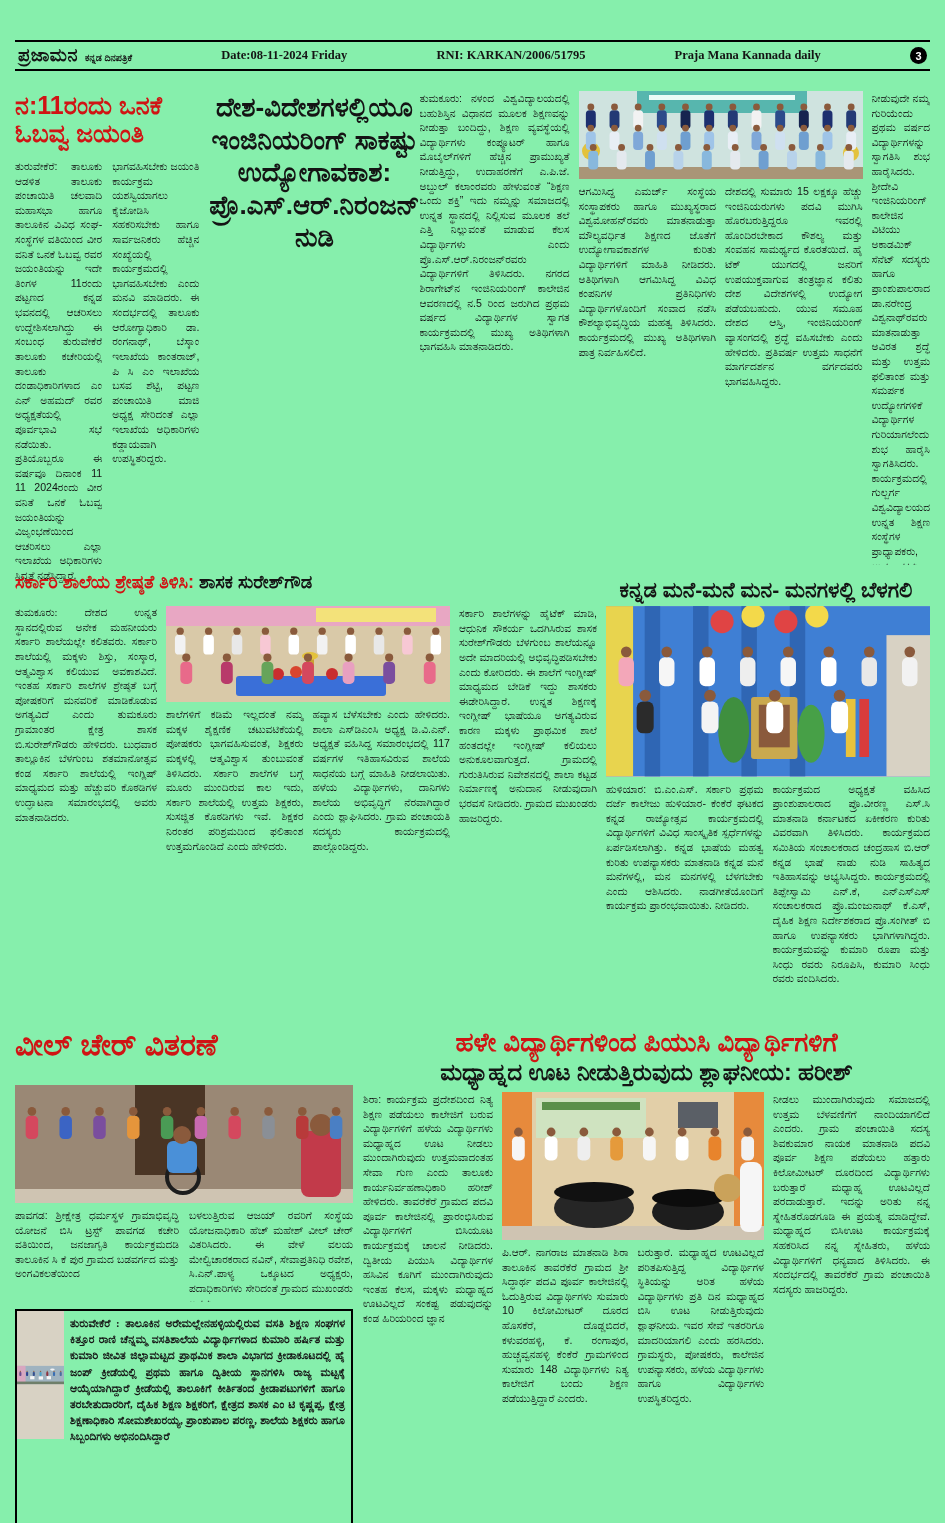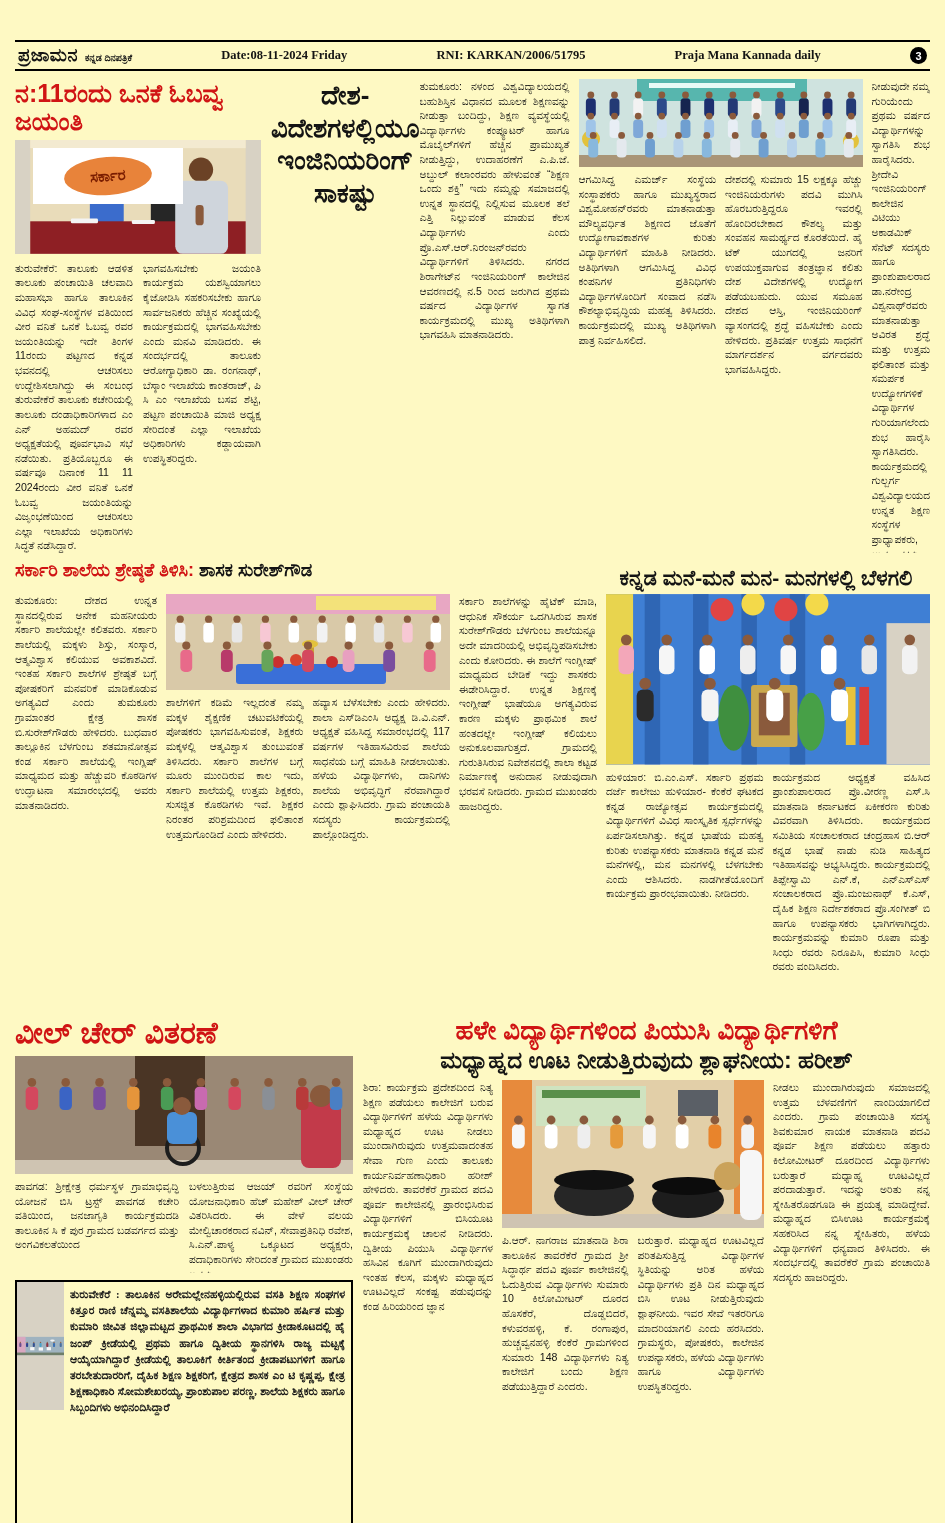--- a/index.html
+++ b/index.html
@@ -1,37 +1,37 @@
 <!DOCTYPE html>
 <html><head>
 <meta charset="utf-8">
 <style>
   html,body{margin:0;padding:0;background:#e8e8e8;}
-  .page{position:relative;width:945px;height:1523px;margin:0 auto;background:#fef9c3;
+  .page{position:relative;width:945px;height:1523px;margin:0 auto;background:#86efac;
         font-family:"Liberation Sans",sans-serif;color:#141414;box-sizing:border-box;
         padding:40px 15px 8px;overflow:hidden;}
   
   .masthead{display:flex;align-items:center;justify-content:space-between;
             border-top:2px solid #000;border-bottom:2px solid #000;height:27px;padding:0 3px;}
   .logo-wrap{display:flex;align-items:baseline;gap:7px;}
   .logo{font-weight:bold;font-size:18px;font-family:"Liberation Serif",serif;letter-spacing:.5px;}
   .logo-sub{font-size:9.5px;font-weight:bold;}
   .mast-item{font-size:12.5px;font-weight:bold;font-family:"Liberation Serif",serif;}
   .page-badge{width:17px;height:17px;border-radius:50%;background:#000;color:#fff;
               font-size:11px;display:flex;align-items:center;justify-content:center;font-weight:bold;}
   
   h2,h3{font-weight:bold;}
   .red{color:#d01414;}
   p.body{font-size:10.6px;line-height:1.38;text-align:justify;margin:0;overflow:hidden;}
   .cols{display:flex;gap:10px;}
   .cols p{flex:1;}
   .photo{position:relative;overflow:hidden;background:#d8d2c4;}
   .photo svg{display:block;width:100%;height:100%;}
   
-  .sec1{margin-top:8px;display:flex;gap:10px;height:474px;}
+  .sec1{margin-top:20px;display:flex;gap:10px;height:474px;}
   .s1-left{width:318px;display:flex;flex-direction:column;}
   .s1-left h2{font-size:25px;margin:1px 0 5px;line-height:1.1;}
   .photo-meeting{height:168px;}
   .sign{position:absolute;left:18px;top:8px;width:150px;height:56px;background:#fff;
         display:flex;align-items:center;justify-content:center;}
   .sign span{display:inline-block;background:#e8833a;color:#7a1d00;font-weight:bold;font-size:15px;
              border-radius:50%;padding:10px 26px;transform:rotate(-4deg);}
   .s1-left .cols{flex:1;margin-top:7px;}
   .s1-right{flex:1;display:flex;flex-direction:row;}
   .eng-head{text-align:center;font-size:26px;line-height:1.25;margin:0 0 7px;font-weight:bold;}
@@ -51,21 +51,21 @@
   .s2-photoblock{width:284px;display:flex;flex-direction:column;align-items:flex-end;}
   .photo-school{height:96px;}
   .s2-photoblock .cols{flex:1;margin-top:5px;gap:9px;}
   .s2-colmid{width:138px;}
   .s2-right{flex:1;display:flex;flex-direction:column;}
   .photo-flag{height:176px;}
   .s2-right .cols{flex:1;margin-top:5px;gap:9px;}
   
   .sec3{margin-top:9px;display:flex;gap:10px;height:512px;}
   .s3-left{width:338px;display:flex;flex-direction:column;}
-  .s3-left h2{font-size:30px;margin:0 0 5px;text-align:left;}
+  .s3-left h2{font-size:30px;margin:0 0 22px;text-align:left;}
   .photo-wheel{height:118px;}
   .s3-left .cols{height:94px;margin-top:5px;}
   .caption-box{border:2px solid #000;margin-top:7px;flex:1;display:flex;flex-direction:row;overflow:hidden;}
   .photo-sports{height:128px;}
   .caption-box p{padding:4px 6px;font-weight:bold;font-size:10.8px;line-height:1.5;
                  font-family:"Liberation Serif",serif;text-align:justify;margin:0;}
   .s3-right{flex:1;display:flex;flex-direction:column;}
   .s3-right .h-red{font-size:26px;text-align:center;margin:0;line-height:1.1;}
   .s3-right .h-black{font-size:23px;text-align:center;margin:3px 0 7px;line-height:1.1;font-weight:bold;}
   .s3-row{display:flex;gap:9px;flex:1;}
@@ -115,20 +115,21 @@
       </div>
       <div class="cols">
         <p class="body">ತುರುವೇಕೆರೆ: ತಾಲೂಕು ಆಡಳಿತ ತಾಲೂಕು ಪಂಚಾಯಿತಿ ಚಲವಾದಿ ಮಹಾಸಭಾ ಹಾಗೂ ತಾಲೂಕಿನ ವಿವಿಧ ಸಂಘ-ಸಂಸ್ಥೆಗಳ ವತಿಯಿಂದ ವೀರ ವನಿತೆ ಒನಕೆ ಓಬವ್ವ ರವರ ಜಯಂತಿಯನ್ನು ಇದೇ ತಿಂಗಳ 11ರಂದು ಪಟ್ಟಣದ ಕನ್ನಡ ಭವನದಲ್ಲಿ ಆಚರಿಸಲು ಉದ್ದೇಶಿಸಲಾಗಿದ್ದು ಈ ಸಂಬಂಧ ತುರುವೇಕೆರೆ ತಾಲೂಕು ಕಚೇರಿಯಲ್ಲಿ ತಾಲೂಕು ದಂಡಾಧಿಕಾರಿಗಳಾದ ಎಂ ಎನ್ ಅಹಮದ್ ರವರ ಅಧ್ಯಕ್ಷತೆಯಲ್ಲಿ ಪೂರ್ವಭಾವಿ ಸಭೆ ನಡೆಯಿತು. ಪ್ರತಿಯೊಬ್ಬರೂ ಈ ವರ್ಷವೂ ದಿನಾಂಕ 11 11 2024ರಂದು ವೀರ ವನಿತೆ ಒನಕೆ ಓಬವ್ವ ಜಯಂತಿಯನ್ನು ವಿಜೃಂಭಣೆಯಿಂದ ಆಚರಿಸಲು ಎಲ್ಲಾ ಇಲಾಖೆಯ ಅಧಿಕಾರಿಗಳು ಸಿದ್ಧತೆ ನಡೆಸಿದ್ದಾರೆ.</p>
         <p class="body">ಭಾಗವಹಿಸಬೇಕು ಜಯಂತಿ ಕಾರ್ಯಕ್ರಮ ಯಶಸ್ವಿಯಾಗಲು ಕೈಜೋಡಿಸಿ ಸಹಕರಿಸಬೇಕು ಹಾಗೂ ಸಾರ್ವಜನಿಕರು ಹೆಚ್ಚಿನ ಸಂಖ್ಯೆಯಲ್ಲಿ ಕಾರ್ಯಕ್ರಮದಲ್ಲಿ ಭಾಗವಹಿಸಬೇಕು ಎಂದು ಮನವಿ ಮಾಡಿದರು. ಈ ಸಂದರ್ಭದಲ್ಲಿ ತಾಲೂಕು ಆರೋಗ್ಯಾಧಿಕಾರಿ ಡಾ. ರಂಗನಾಥ್, ಬೆಸ್ಕಾಂ ಇಲಾಖೆಯ ಕಾಂತರಾಜ್, ಪಿ ಸಿ ಎಂ ಇಲಾಖೆಯ ಬಸವ ಶೆಟ್ಟಿ, ಪಟ್ಟಣ ಪಂಚಾಯಿತಿ ಮಾಜಿ ಅಧ್ಯಕ್ಷ ಸೇರಿದಂತೆ ಎಲ್ಲಾ ಇಲಾಖೆಯ ಅಧಿಕಾರಿಗಳು ಕಡ್ಡಾಯವಾಗಿ ಉಪಸ್ಥಿತರಿದ್ದರು.</p>
       </div>
     </div>
 
     <div class="s1-right">
       <h2 class="eng-head">
         <span>ದೇಶ-ವಿದೇಶಗಳಲ್ಲಿಯೂ ಇಂಜಿನಿಯರಿಂಗ್ ಸಾಕಷ್ಟು</span><br>
+        <span>ಉದ್ಯೋಗಾವಕಾಶ: ಪ್ರೊ.ಎಸ್.ಆರ್.ನಿರಂಜನ್ ನುಡಿ</span>
       </h2>
       <div class="eng-body">
         <p class="body eng-colA">ತುಮಕೂರು: ನಳಂದ ವಿಶ್ವವಿದ್ಯಾಲಯದಲ್ಲಿ ಬಹುಶಿಸ್ತಿನ ವಿಧಾನದ ಮೂಲಕ ಶಿಕ್ಷಣವನ್ನು ನೀಡುತ್ತಾ ಬಂದಿದ್ದು, ಶಿಕ್ಷಣ ವ್ಯವಸ್ಥೆಯಲ್ಲಿ ವಿದ್ಯಾರ್ಥಿಗಳು ಕಂಪ್ಯೂಟರ್ ಹಾಗೂ ಮೊಬೈಲ್‌ಗಳಿಗೆ ಹೆಚ್ಚಿನ ಪ್ರಾಮುಖ್ಯತೆ ನೀಡುತ್ತಿದ್ದು, ಉದಾಹರಣೆಗೆ ಎ.ಪಿ.ಜೆ. ಅಬ್ದುಲ್ ಕಲಾಂರವರು ಹೇಳುವಂತೆ “ಶಿಕ್ಷಣ ಒಂದು ಶಕ್ತಿ” ಇದು ನಮ್ಮನ್ನು ಸಮಾಜದಲ್ಲಿ ಉನ್ನತ ಸ್ಥಾನದಲ್ಲಿ ನಿಲ್ಲಿಸುವ ಮೂಲಕ ತಲೆ ಎತ್ತಿ ನಿಲ್ಲುವಂತೆ ಮಾಡುವ ಕೆಲಸ ವಿದ್ಯಾರ್ಥಿಗಳು ಎಂದು ಪ್ರೊ.ಎಸ್.ಆರ್.ನಿರಂಜನ್‌ರವರು ವಿದ್ಯಾರ್ಥಿಗಳಿಗೆ ತಿಳಿಸಿದರು. ನಗರದ ಶಿರಾಗೇಟ್‌ನ ಇಂಜಿನಿಯರಿಂಗ್ ಕಾಲೇಜಿನ ಆವರಣದಲ್ಲಿ ನ.5 ರಿಂದ ಜರುಗಿದ ಪ್ರಥಮ ವರ್ಷದ ವಿದ್ಯಾರ್ಥಿಗಳ ಸ್ವಾಗತ ಕಾರ್ಯಕ್ರಮದಲ್ಲಿ ಮುಖ್ಯ ಅತಿಥಿಗಳಾಗಿ ಭಾಗವಹಿಸಿ ಮಾತನಾಡಿದರು.</p>
         <div class="eng-mid">
           <div class="photo photo-group">
             <svg viewBox="0 0 284 88">
               <rect x="0" y="0" width="284" height="88" fill="#cfe3df"></rect>
               <rect x="58" y="0" width="170" height="22" fill="#57b6ae"></rect>
               <rect x="70" y="4" width="146" height="5" fill="#eafaf7"></rect>
               <rect x="0" y="76" width="284" height="12" fill="#a99577"></rect>

